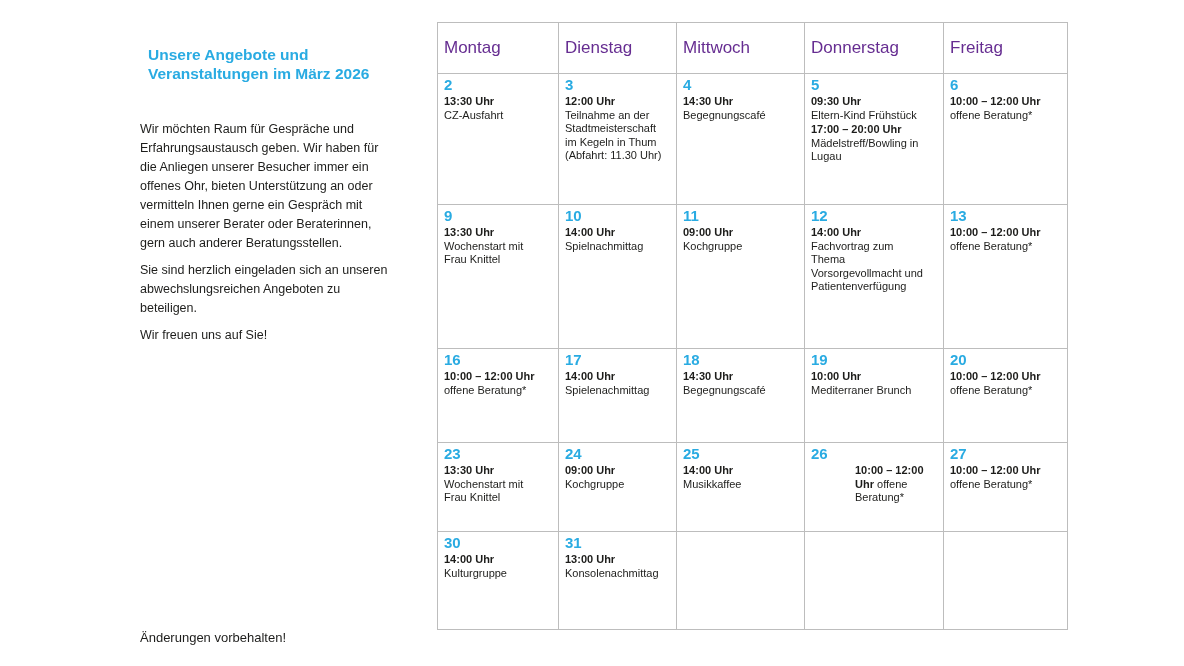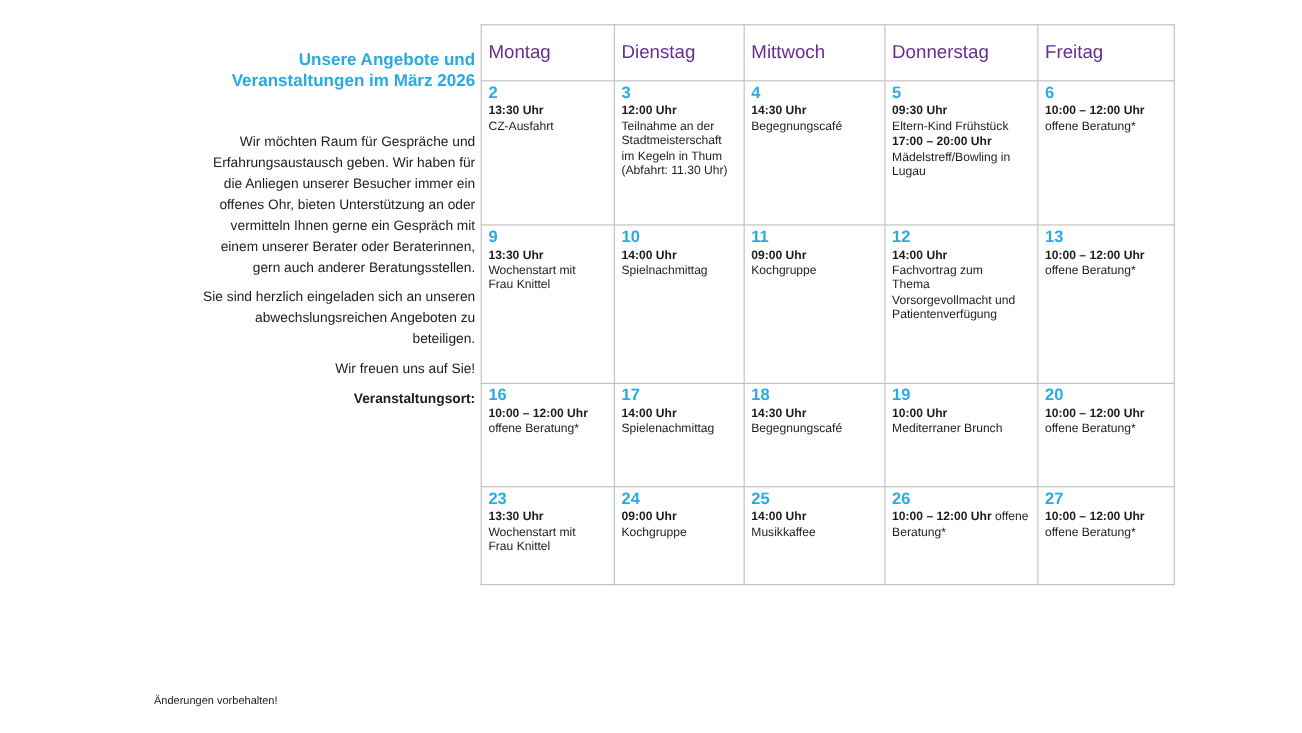--- a/index.html
+++ b/index.html
@@ -8,35 +8,35 @@
     --border:#bdbdbd;
     --text:#1d1d1b;
   }
   html,body{margin:0;padding:0;}
   body{
     width:1184px;height:666px;position:relative;overflow:hidden;
     background:#ffffff;color:var(--text);
     font-family:"Liberation Sans", sans-serif;
   }
   
-  .sidebar{position:absolute;left:140px;top:45px;width:292px;text-align:right;}
+  .sidebar{position:absolute;left:140px;top:45px;width:292px;}
   .title{
     margin:0 0 0 8px;color:var(--cyan);
     font-size:15.5px;line-height:19px;font-weight:bold;
     white-space:pre-line;
   }
   .paragraphs{margin-top:37px;}
   .para{
     margin:0 0 8px 0;font-size:12.5px;line-height:19px;
     white-space:pre-line;
   }
   .para.bold{font-weight:bold;margin-bottom:11px;}
   .footnote{
     position:absolute;left:140px;top:631px;
-    font-size:10px;line-height:14px;
+    font-size:13px;line-height:14px;
   }
   
   .calendar{
     position:absolute;left:437px;top:22px;width:630px;
     border-collapse:collapse;table-layout:fixed;background:#fff;
   }
   .calendar th{
     height:26px;border:1px solid var(--border);
     color:var(--purple);font-weight:normal;font-size:17px;
     text-align:left;vertical-align:middle;padding:12px 6px;
@@ -44,21 +44,21 @@
   .calendar td{
     border:1px solid var(--border);vertical-align:top;
     padding:2px 6px 2px 6px;font-size:11px;line-height:13.5px;
   }
   .day-num{
     color:var(--cyan);font-weight:bold;
     font-size:15px;line-height:18px;margin:0 0 1px 0;
   }
   .ev-time{font-weight:bold;}
   .ev-text{white-space:pre-line;margin:0 0 1px 0;}
-  .ev-inline{white-space:normal;}
+  .ev-inline{white-space:normal;margin-left:44px;}
   .ev-time-inline{font-weight:bold;}
 </style>
 </head>
 <body>
 
 <div class="page">
 
   <div class="sidebar">
     <h1 class="title">Unsere Angebote und
 Veranstaltungen im März 2026</h1>
@@ -67,21 +67,20 @@
 Erfahrungsaustausch geben. Wir haben für
 die Anliegen unserer Besucher immer ein
 offenes Ohr, bieten Unterstützung an oder
 vermitteln Ihnen gerne ein Gespräch mit
 einem unserer Berater oder Beraterinnen,
 gern auch anderer Beratungsstellen.</p>
         <p class="para">Sie sind herzlich eingeladen sich an unseren
 abwechslungsreichen Angeboten zu
 beteiligen.</p>
         <p class="para">Wir freuen uns auf Sie!</p>
-        <p class="para bold">Veranstaltungsort:</p>
       </div>
   </div>
 
   <div class="footnote">Änderungen vorbehalten!</div>
 
   <table class="calendar" aria-label="Kalender März 2026">
     <colgroup id="cal-cols">
         <col style="width: 121px;">
         <col style="width: 118px;">
         <col style="width: 128px;">
@@ -209,16 +208,31 @@
           <td>
             <div class="day-num">26</div>
             <div class="ev-inline"><span class="ev-time-inline">10:00 – 12:00 Uhr</span> offene Beratung*</div>
           </td>
           <td>
             <div class="day-num">27</div>
             <div class="ev-time">10:00 – 12:00 Uhr</div>
             <div class="ev-text">offene Beratung*</div>
           </td>
         </tr>
+        <tr style="height: 98px;">
+          <td>
+            <div class="day-num">30</div>
+            <div class="ev-time">14:00 Uhr</div>
+            <div class="ev-text">Kulturgruppe</div>
+          </td>
+          <td>
+            <div class="day-num">31</div>
+            <div class="ev-time">13:00 Uhr</div>
+            <div class="ev-text">Konsolenachmittag</div>
+          </td>
+          <td></td>
+          <td></td>
+          <td></td>
+        </tr>
       </tbody>
   </table>
 
 </div>
 
 </body></html>

